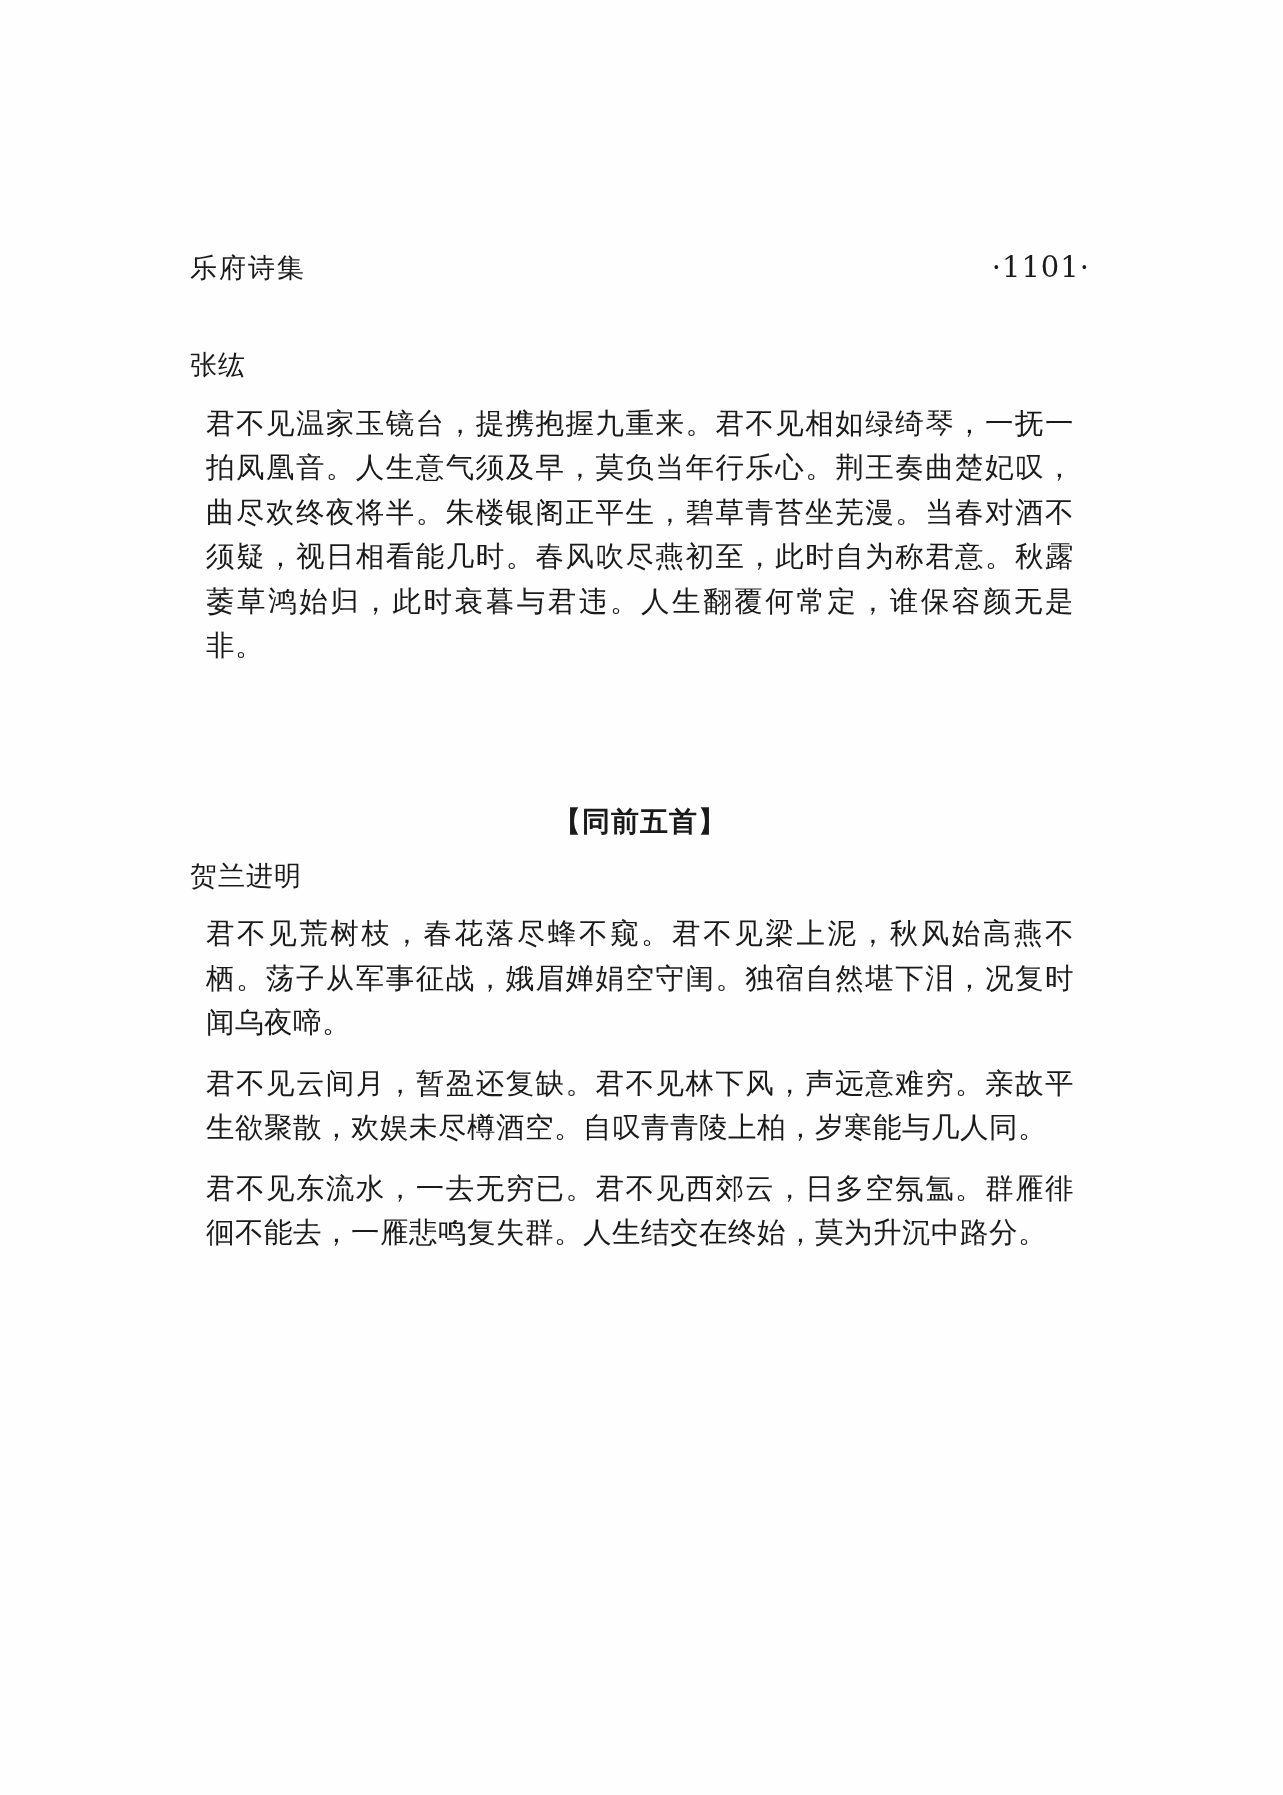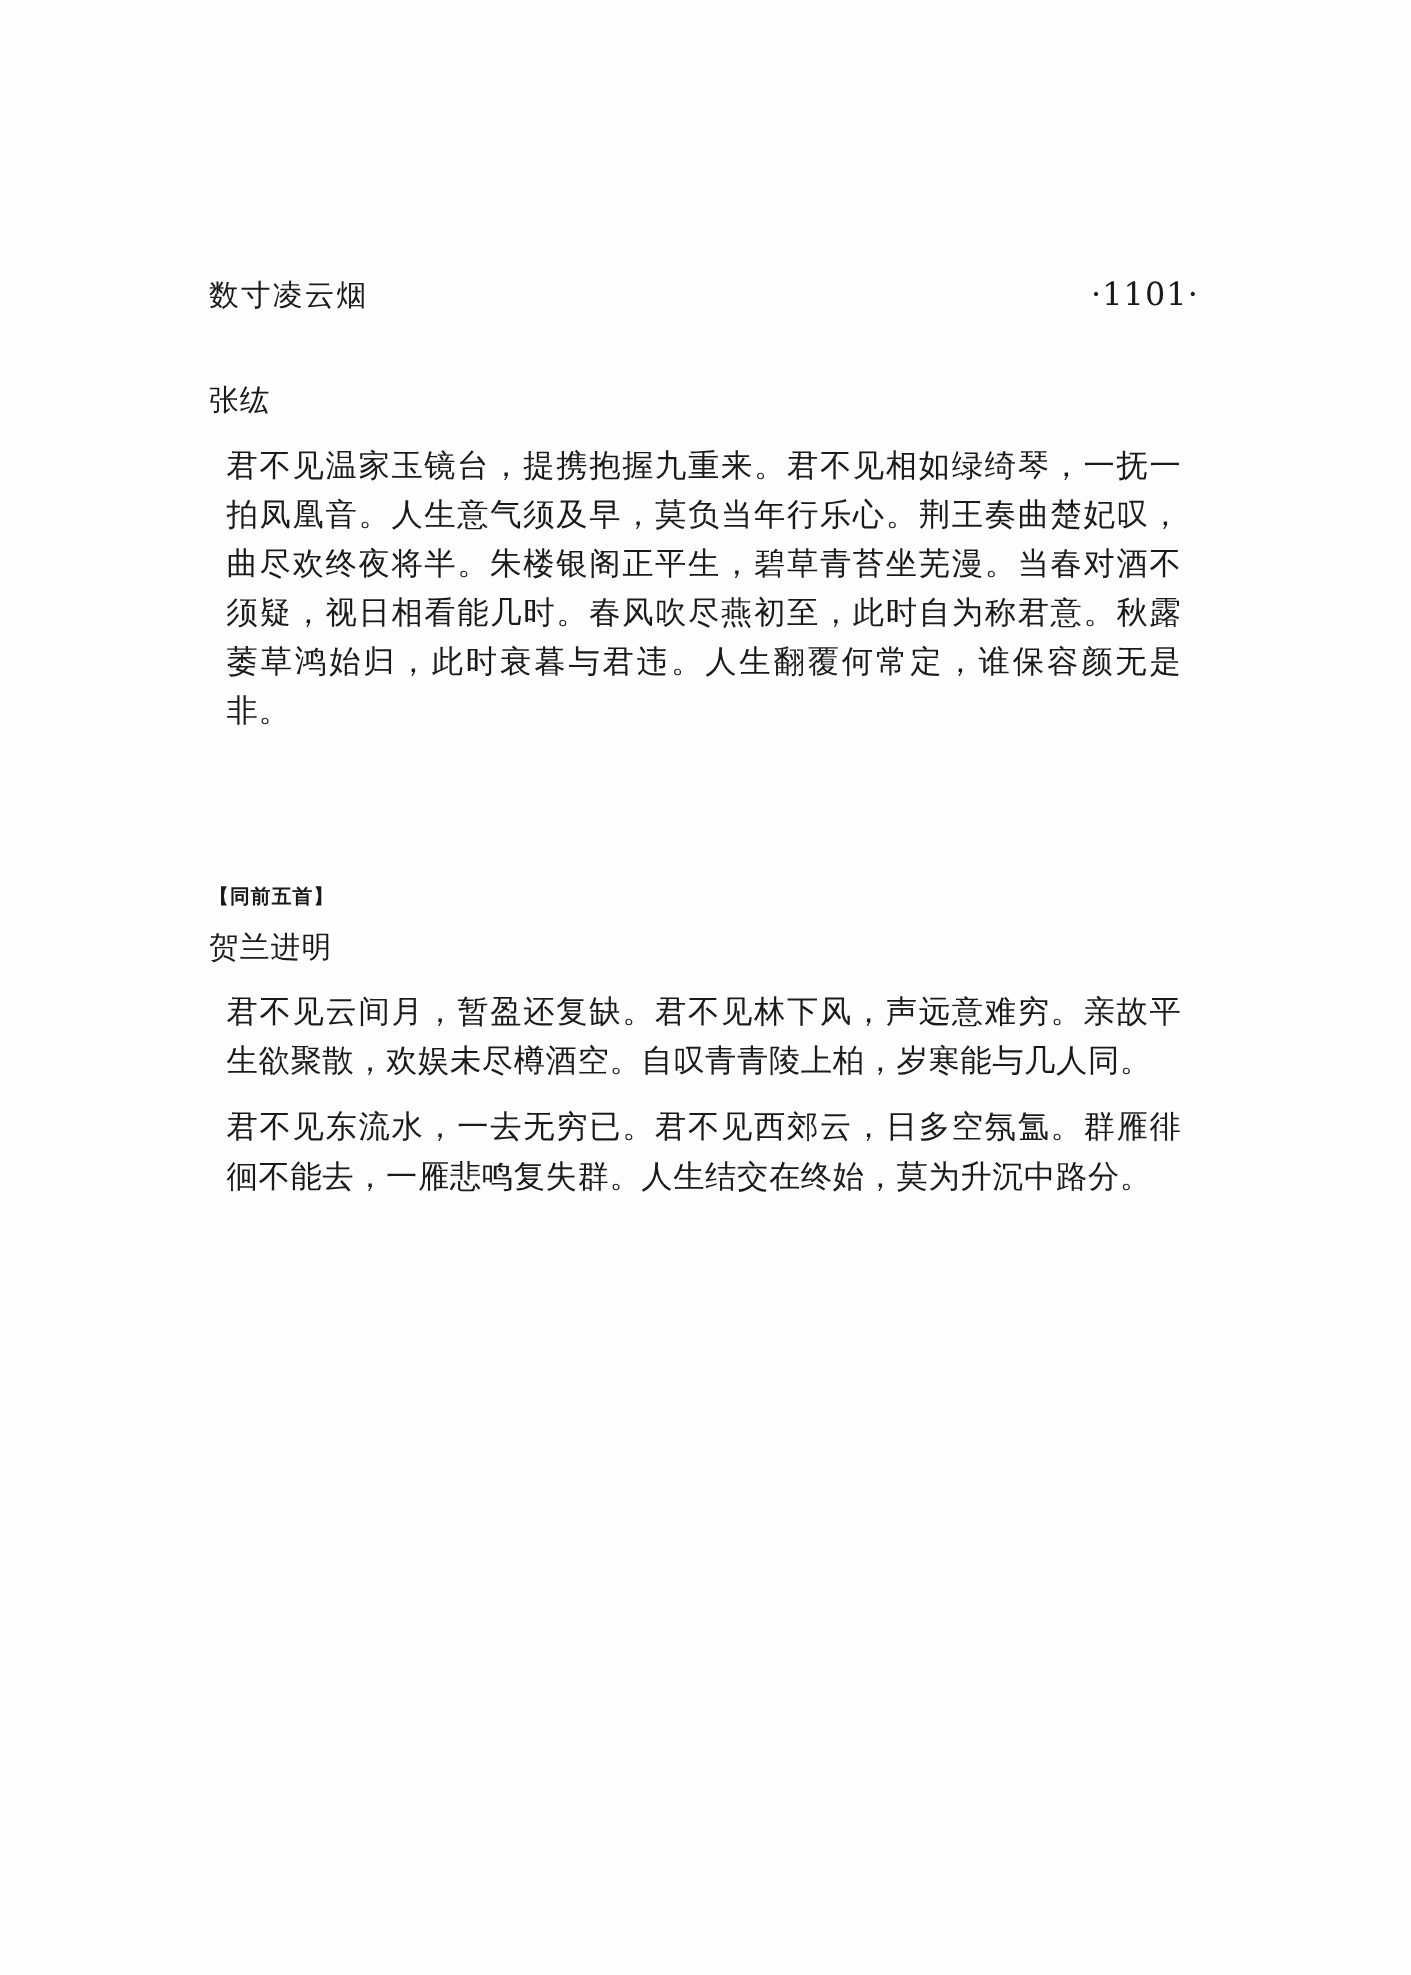--- a/index.html
+++ b/index.html
@@ -61,52 +61,54 @@
     margin: 0;
   }
   .poem p {
     margin: 16px;
     text-indent: 0;
   }
   .section-gap {
     height: 118px;
   }
   .section-title {
-    font-size: 18px;
+    text-align: center;
+    font-size: 28px;
     letter-spacing: 1px;
     margin: 0 0 12px 0;
     font-weight: 600;
   }
   .stanza {
     margin: 0;
   }
 </style>
 </head>
 <body>
 
 <div class="page">
   <div class="content">
 
     <div class="runhead">
-      <div class="runhead-title">数寸凌云烟</div>
+      <div class="runhead-title">乐府诗集</div>
       <div class="runhead-page">·1101·</div>
     </div>
 
     <div>
       <div class="author">张纮</div>
       <div class="poem">
         <p class="stanza">君不见温家玉镜台，提携抱握九重来。君不见相如绿绮琴，一抚一拍凤凰音。人生意气须及早，莫负当年行乐心。荆王奏曲楚妃叹，曲尽欢终夜将半。朱楼银阁正平生，碧草青苔坐芜漫。当春对酒不须疑，视日相看能几时。春风吹尽燕初至，此时自为称君意。秋露萎草鸿始归，此时衰暮与君违。人生翻覆何常定，谁保容颜无是非。</p>
       </div>
     </div>
 
     <div class="section-gap"></div>
 
     <div>
       <div class="section-title">【同前五首】</div>
       <div class="author">贺兰进明</div>
       <div class="poem">
+        <p class="stanza">君不见荒树枝，春花落尽蜂不窥。君不见梁上泥，秋风始高燕不栖。荡子从军事征战，娥眉婵娟空守闺。独宿自然堪下泪，况复时闻乌夜啼。</p>
         <p class="stanza">君不见云间月，暂盈还复缺。君不见林下风，声远意难穷。亲故平生欲聚散，欢娱未尽樽酒空。自叹青青陵上柏，岁寒能与几人同。</p>
         <p class="stanza">君不见东流水，一去无穷已。君不见西郊云，日多空氛氲。群雁徘徊不能去，一雁悲鸣复失群。人生结交在终始，莫为升沉中路分。</p>
       </div>
     </div>
 
   </div>
 </div>
 
 </body></html>

